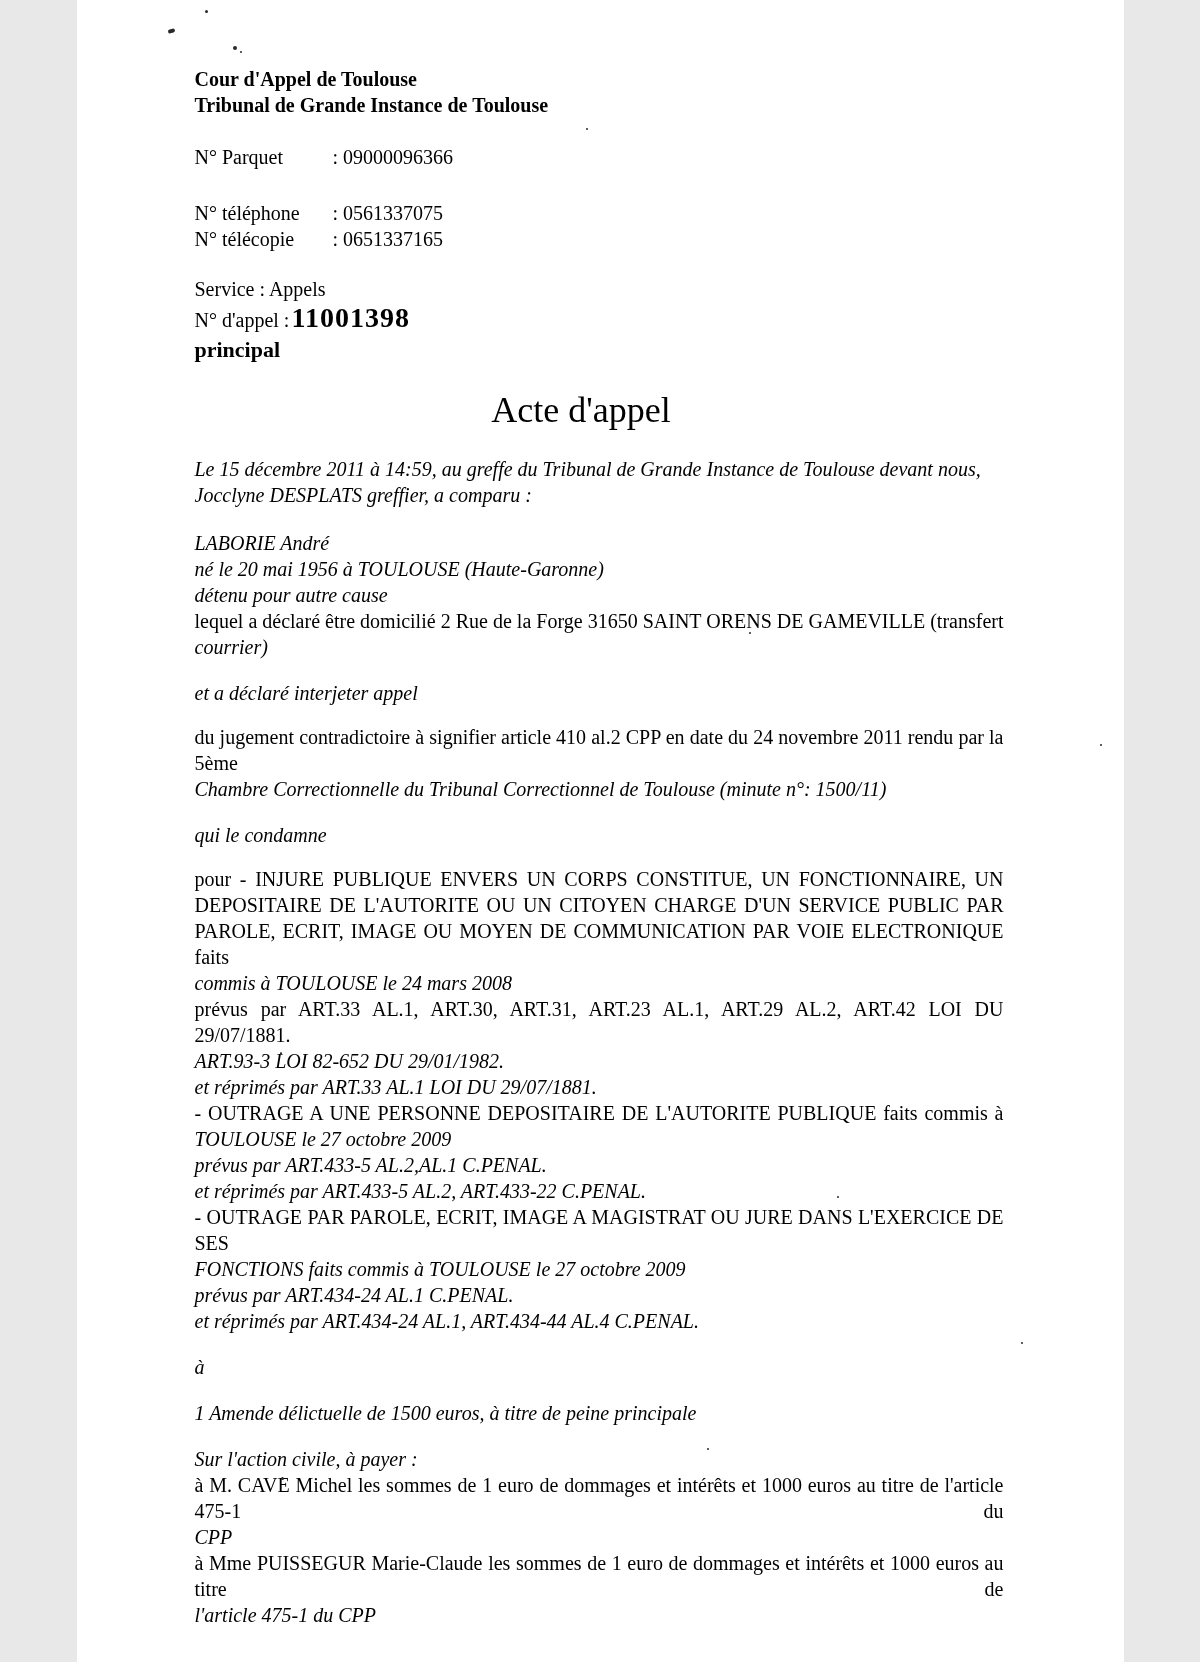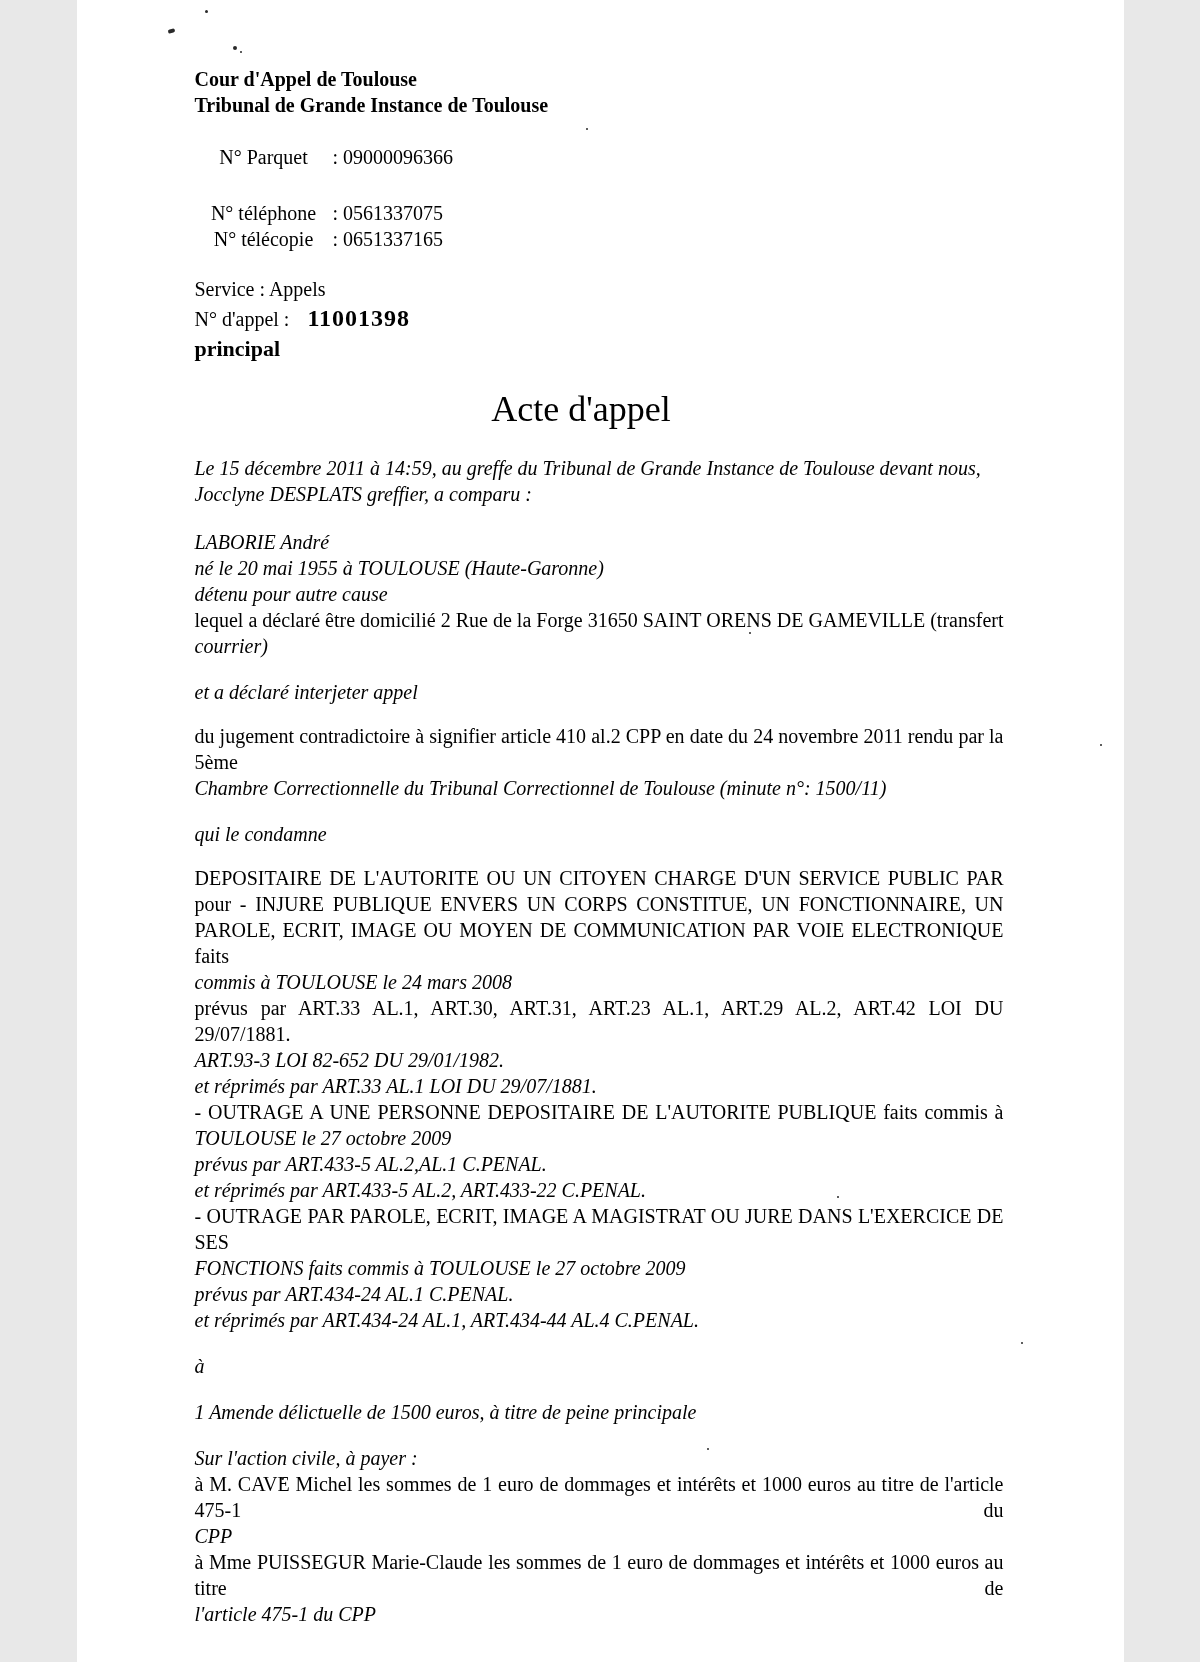--- a/index.html
+++ b/index.html
@@ -12,26 +12,26 @@
     color:#000;
     font-family:"Liberation Serif","DejaVu Serif",serif;
     font-size:20px;
     line-height:26px;
     padding:66px 120px 72px 118px;
     box-sizing:border-box;
     overflow:hidden;
   }
   .court-line{font-weight:bold;font-size:20px;line-height:26px;}
   .field{white-space:nowrap;}
-  .flabel{display:inline-block;width:138px;text-align:center;}
+  .flabel{display:inline-block;width:138px;}
   .row-parquet{margin-top:26px;}
   .row-tel{margin-top:30px;}
   .row-service{margin-top:24px;}
   .row-appel{line-height:32px;}
-  .appel-num{font-weight:bold;font-size:24px;margin-left:18px;letter-spacing:1px;}
+  .appel-num{font-weight:bold;font-size:28px;margin-left:2px;letter-spacing:1px;}
   .row-principal{font-weight:bold;font-size:22px;line-height:28px;}
   .doc-title{
     margin-top:24px;
     font-size:36px;
     font-weight:normal;
     text-align:center;
     line-height:44px;
     transform:translateX(-18px);
   }
   .line{text-align:left;font-style:italic;}
@@ -89,38 +89,38 @@
 
   <main>
 
     <div class="mt22">
       <div class="line">Le 15 décembre 2011 à 14:59, au greffe du Tribunal de Grande Instance de Toulouse devant nous,</div>
       <div class="line">Jocclyne DESPLATS greffier, a comparu :</div>
     </div>
 
     <div class="mt22">
       <div class="line">LABORIE André</div>
-      <div class="line">né le 20 mai 1955 à TOULOUSE (Haute-Garonne)</div>
+      <div class="line">né le 20 mai 1956 à TOULOUSE (Haute-Garonne)</div>
       <div class="line">détenu pour autre cause</div>
       <div class="stretch">lequel a déclaré être domicilié 2 Rue de la Forge 31650 SAINT ORENS DE GAMEVILLE (transfert</div>
       <div class="line">courrier)</div>
     </div>
 
     <div class="mt20 line">et a déclaré interjeter appel</div>
 
     <div class="mt26">
       <div class="stretch">du jugement contradictoire à signifier article 410 al.2 CPP en date du 24 novembre 2011 rendu par la 5ème</div>
       <div class="line">Chambre Correctionnelle du Tribunal Correctionnel de Toulouse (minute n°: 1500/11)</div>
     </div>
 
     <div class="mt20 line">qui le condamne</div>
 
     <div class="mt26">
+      <div class="stretch">pour - INJURE PUBLIQUE ENVERS UN CORPS CONSTITUE, UN FONCTIONNAIRE, UN</div>
       <div class="stretch">DEPOSITAIRE DE L'AUTORITE OU UN CITOYEN CHARGE D'UN SERVICE PUBLIC PAR</div>
-      <div class="stretch">pour - INJURE PUBLIQUE ENVERS UN CORPS CONSTITUE, UN FONCTIONNAIRE, UN</div>
       <div class="stretch">PAROLE, ECRIT, IMAGE OU MOYEN DE COMMUNICATION PAR VOIE ELECTRONIQUE faits</div>
       <div class="line">commis à TOULOUSE le 24 mars 2008</div>
       <div class="stretch">prévus par ART.33 AL.1, ART.30, ART.31, ART.23 AL.1, ART.29 AL.2, ART.42 LOI DU 29/07/1881.</div>
       <div class="line">ART.93-3 LOI 82-652 DU 29/01/1982.</div>
       <div class="line">et réprimés par ART.33 AL.1 LOI DU 29/07/1881.</div>
       <div class="stretch">- OUTRAGE A UNE PERSONNE DEPOSITAIRE DE L'AUTORITE PUBLIQUE faits commis à</div>
       <div class="line">TOULOUSE le 27 octobre 2009</div>
       <div class="line">prévus par ART.433-5 AL.2,AL.1 C.PENAL.</div>
       <div class="line">et réprimés par ART.433-5 AL.2, ART.433-22 C.PENAL.</div>
       <div class="stretch">- OUTRAGE PAR PAROLE, ECRIT, IMAGE A MAGISTRAT OU JURE DANS L'EXERCICE DE SES</div>

